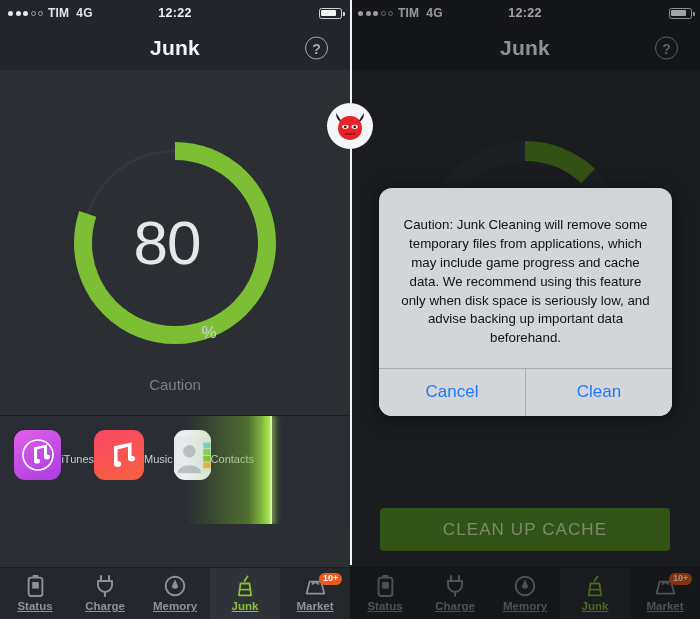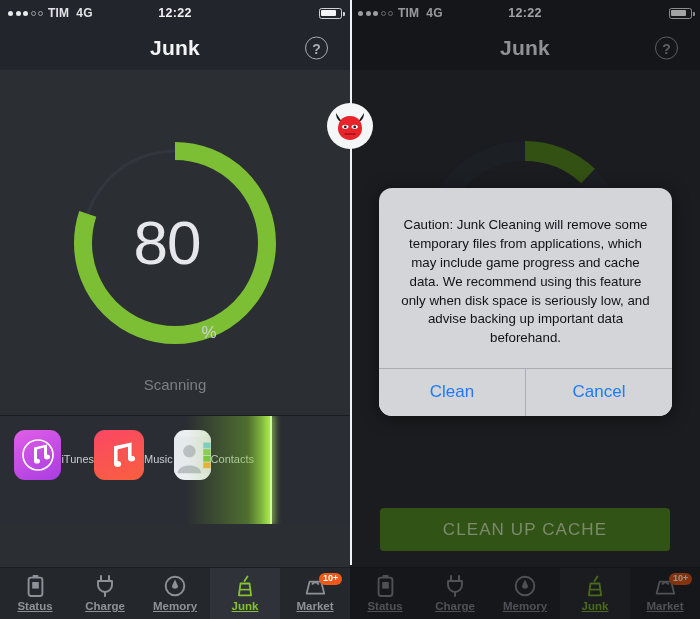--- a/index.html
+++ b/index.html
@@ -268,21 +268,21 @@
       <div class="gauge">
         <svg width="216" height="216" viewBox="0 0 216 216" aria-hidden="true">
           <circle cx="108" cy="108" r="92" fill="none" stroke="#32363f" stroke-width="3"></circle>
           <circle cx="108" cy="108" r="92" fill="none" stroke="#7dbf34" stroke-width="18" stroke-dasharray="462.6 578.1" stroke-dashoffset="0"></circle>
         </svg>
         <div class="gauge-label">
           <span class="gauge-num">80</span>
           <span class="gauge-pct">%</span>
         </div>
       </div>
-      <div class="scanning">Scanning</div>
+      <div class="scanning">Caution</div>
     </div>
 
     <div class="apps-sep"></div>
 
     <div class="apps">
 
       <div class="app">
         <div class="app-icon ic-itunes">
           <svg width="38" height="38" viewBox="0 0 38 38">
             <circle cx="19" cy="19" r="15" fill="none" stroke="#fff" stroke-width="1.7"></circle>
@@ -410,22 +410,22 @@
     <div class="cleanup">
       <span>CLEAN UP CACHE</span>
     </div>
 
     <div class="dim"></div>
 
     <div class="dialog">
       <div class="dialog-body">Caution: Junk Cleaning will remove some temporary files from applications, which may include game progress and cache data.
 We recommend using this feature only when disk space is seriously low, and advise backing up important data beforehand.</div>
       <div class="dialog-actions">
+        <div class="dialog-btn">Cancel</div>
         <div class="dialog-btn">Clean</div>
-        <div class="dialog-btn">Cancel</div>
       </div>
     </div>
 
     <div class="tabbar">
       <div class="tab">
         <span class="tab-ico">
           <svg width="17" height="22" viewBox="0 0 17 22">
               <rect x="5.5" y="0" width="6" height="2.2" rx="1" fill="currentColor"></rect>
               <rect x="1.6" y="2.6" width="13.8" height="18.4" rx="2.4" fill="none" stroke="currentColor" stroke-width="1.9"></rect>
               <rect x="5.2" y="7" width="6.6" height="6.6" fill="currentColor"></rect>

